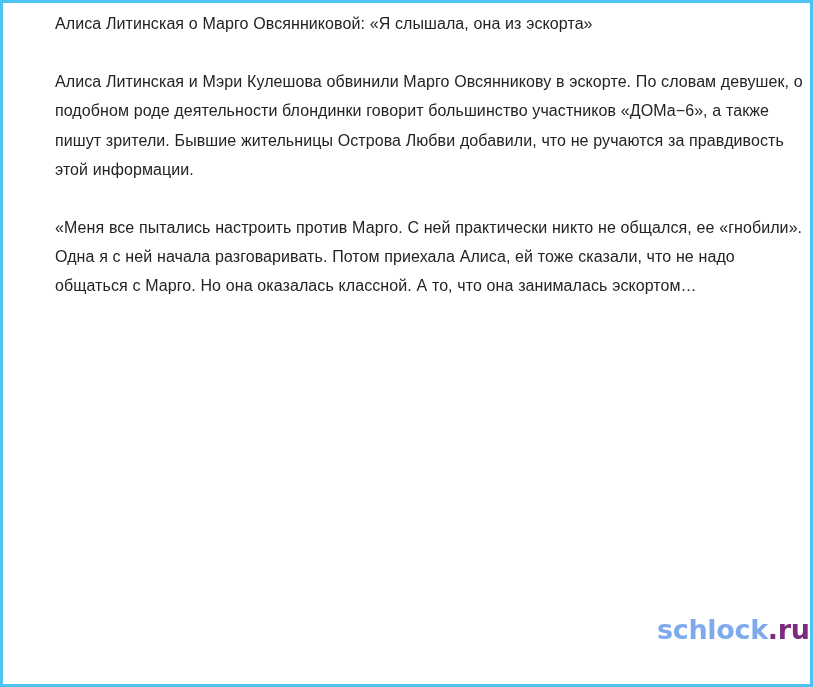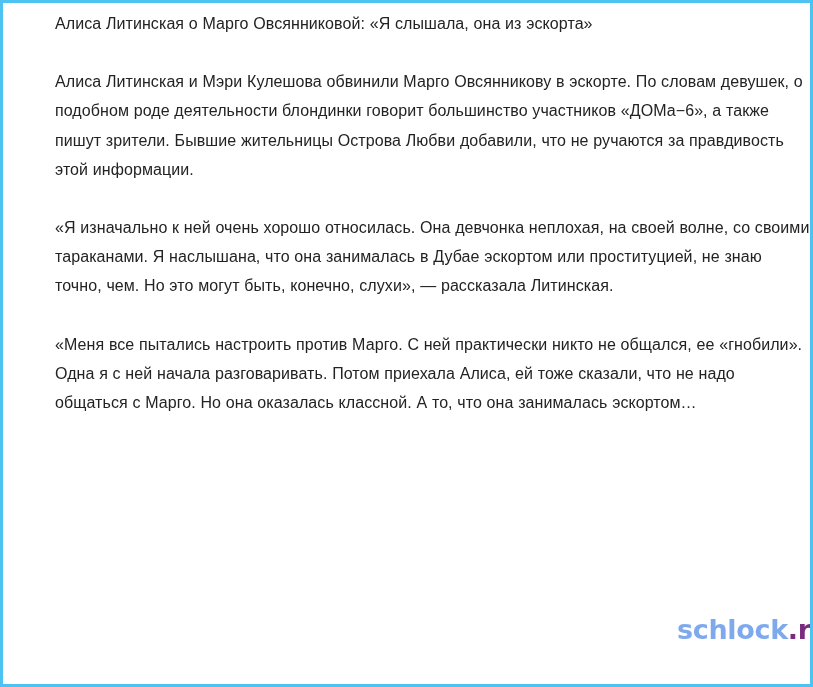--- a/index.html
+++ b/index.html
@@ -52,36 +52,34 @@
     font-size: 27px;
     font-weight: bold;
     letter-spacing: -0.012em;
     line-height: 1;
     pointer-events: none;
     white-space: nowrap;
   }
   #watermark .wm-name {
     color: #5b93e8;
     opacity: 0.78;
-    margin-left: 20px;
   }
   #watermark .wm-tld {
     color: #701a75;
     opacity: 0.92;
   }
 </style>
 </head>
 <body>
 
 <div id="page">
 
   <div id="article">
     <p class="para headline">Алиса Литинская о Марго Овсянниковой: «Я слышала, она из эскорта»</p>
     <p class="para">Алиса Литинская и Мэри Кулешова обвинили Марго Овсянникову в эскорте. По словам девушек, о подобном роде деятельности блондинки говорит большинство участников «ДОМа−6», а также пишут зрители. Бывшие жительницы Острова Любви добавили, что не ручаются за правдивость этой информации.</p>
-    <p class="para">«Я изначально к ней очень хорошо относилась. Она девчонка неплохая, на своей волне, со своими тараканами. Я наслышана, что она занималась в Дубае эскортом или проституцией, не знаю точно, чем. Но это могут быть, конечно, слухи», — рассказала Литинская.</p>
     <p class="para">«Меня все пытались настроить против Марго. С ней практически никто не общался, ее «гнобили». Одна я с ней начала разговаривать. Потом приехала Алиса, ей тоже сказали, что не надо общаться с Марго. Но она оказалась классной. А то, что она занималась эскортом…</p>
   </div>
 
   <div id="watermark">
     <span class="wm-name">schlock</span><span class="wm-tld">.ru</span>
   </div>
 
 </div>
 
 </body></html>

